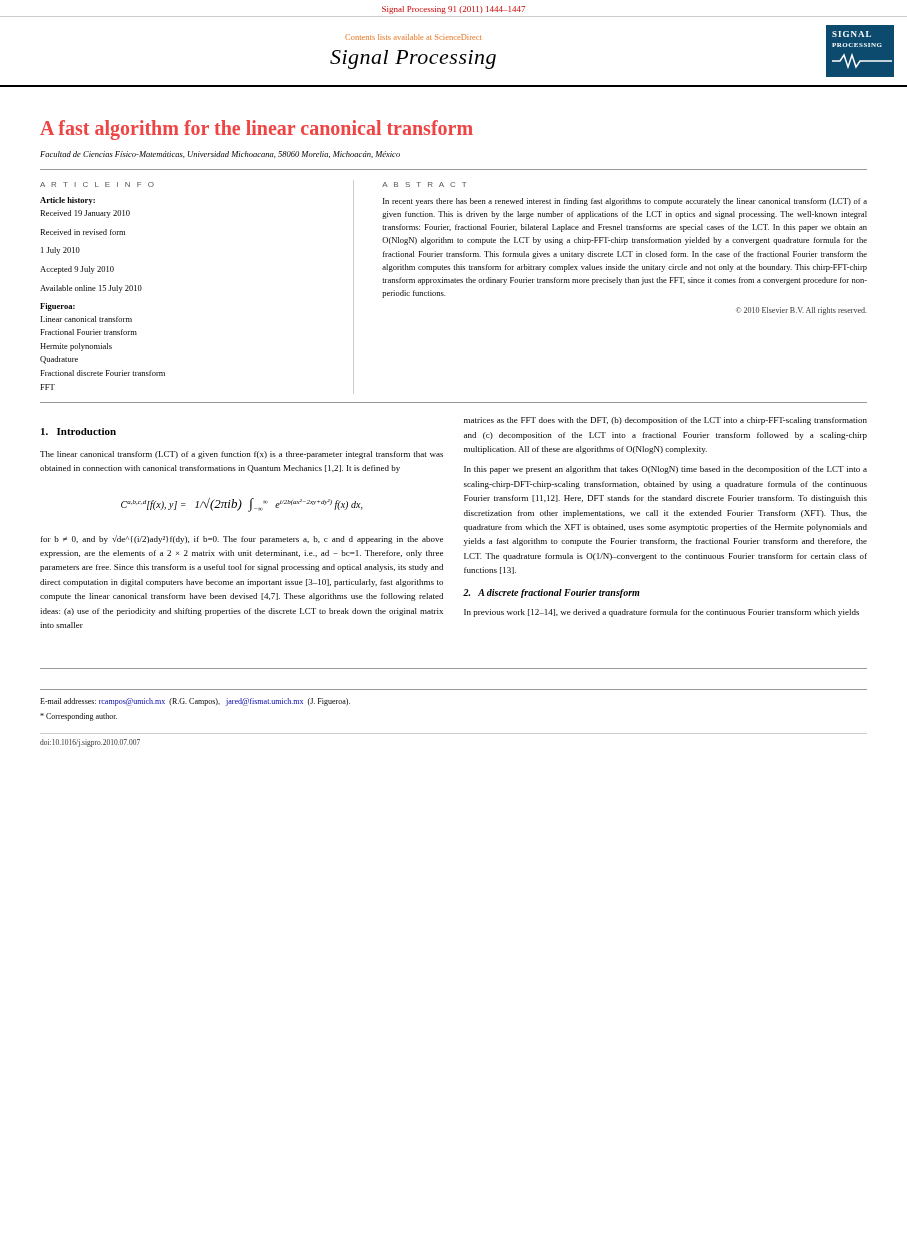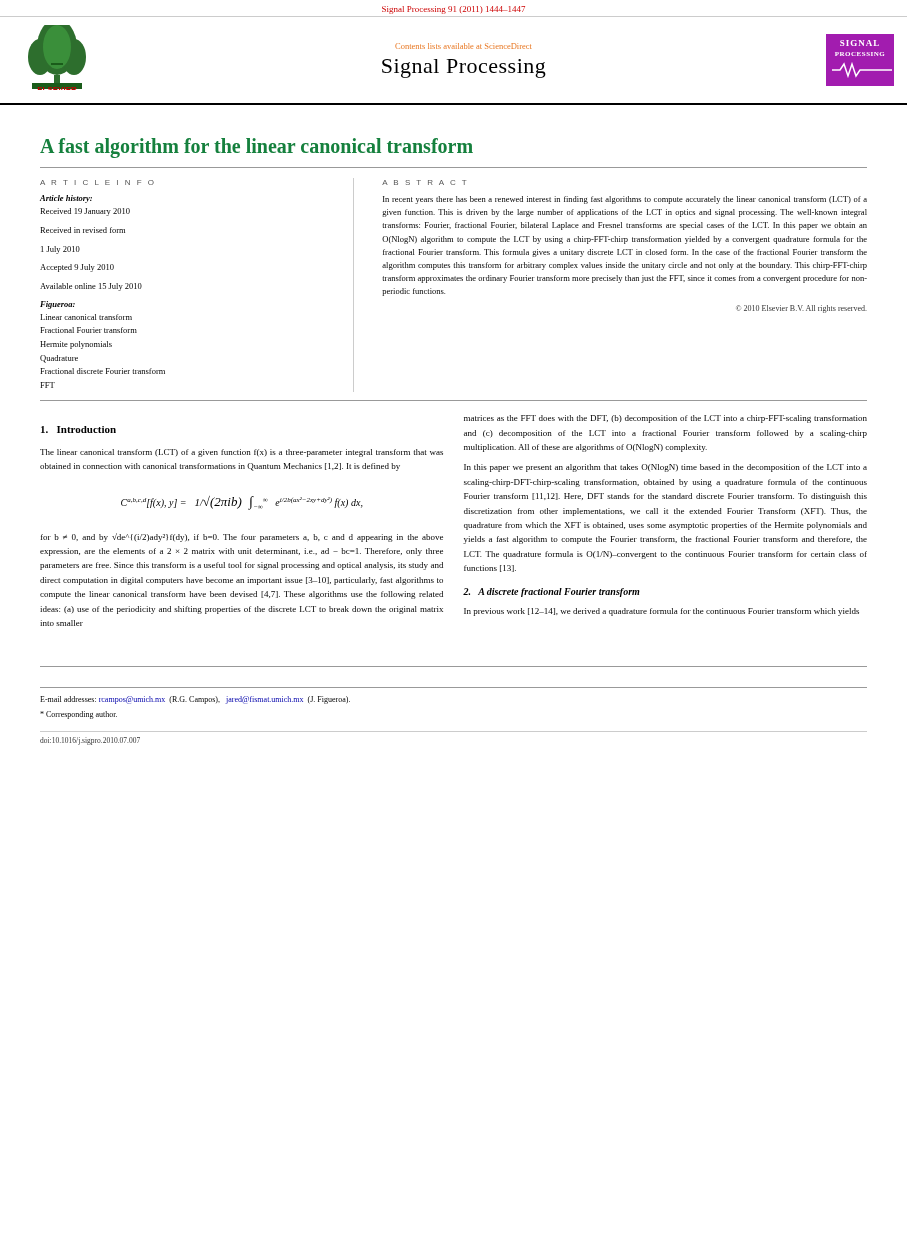--- a/index.html
+++ b/index.html
@@ -36,45 +36,45 @@
     .journal-header .sciencedirect-link {
       font-size: 8.5px;
       color: #555;
       margin-bottom: 2px;
     }
     .journal-header .sciencedirect-link span {
       color: #e87722;
     }
     .journal-header .journal-title {
       font-size: 22px;
+      font-style: italic;
       font-weight: normal;
       color: #000;
       letter-spacing: 0.5px;
     }
     .journal-header .journal-homepage {
       font-size: 8.5px;
       color: #555;
       margin-top: 2px;
     }
     .journal-header .journal-homepage span {
       color: #00a;
     }
     .journal-header .signal-logo {
       width: 70px;
       flex-shrink: 0;
       display: flex;
       flex-direction: column;
       align-items: center;
     }
     .signal-logo-box {
-      background: #a21caf;
+      background: #0c4a6e;
       color: #fff;
       font-size: 7px;
       font-weight: bold;
-      text-align: center;
       padding: 4px 6px;
       width: 68px;
       line-height: 1.3;
       position: relative;
     }
     .signal-logo-box .sig-title {
       font-size: 9px;
       letter-spacing: 1px;
       text-transform: uppercase;
     }
@@ -92,21 +92,21 @@
 
     
     .main-content {
       padding: 10px 40px 20px 40px;
     }
 
     
     .paper-title {
       font-size: 20px;
       font-weight: bold;
-      color: #15803d;
+      color: #ef4444;
       margin-top: 18px;
       margin-bottom: 8px;
       line-height: 1.3;
     }
 
     
     .authors {
       font-size: 13px;
       color: #000;
       margin-bottom: 4px;
@@ -146,21 +146,20 @@
       font-size: 8px;
       letter-spacing: 2px;
       text-transform: uppercase;
       color: #555;
       margin-bottom: 6px;
       font-family: Arial, sans-serif;
     }
 
     .article-info-label {
       font-size: 8.5px;
-      font-style: italic;
       font-weight: bold;
       margin-bottom: 2px;
     }
     .article-info-text {
       font-size: 8.5px;
       margin-bottom: 6px;
       line-height: 1.5;
     }
     .keywords-list {
       font-size: 8.5px;
@@ -260,38 +259,20 @@
   </style>
 </head>
 <body>
 
 <div class="top-bar">
   <span>Signal Processing 91 (2011) 1444–1447</span>
 </div>
 
 <div class="journal-header">
 
-  <div class="elsevier-tree logo-area">
-    <svg width="90" height="65" viewBox="0 0 90 65">
-
-      <rect x="42" y="50" width="6" height="12" fill="#2d6e2d"></rect>
-
-      <ellipse cx="45" cy="22" rx="20" ry="28" fill="#2d6e2d"></ellipse>
-      <ellipse cx="28" cy="32" rx="12" ry="18" fill="#2d6e2d"></ellipse>
-      <ellipse cx="62" cy="32" rx="12" ry="18" fill="#2d6e2d"></ellipse>
-
-      <ellipse cx="45" cy="22" rx="14" ry="22" fill="#3a8f3a"></ellipse>
-
-      <rect x="39" y="38" width="12" height="2" fill="#1a5c1a"></rect>
-
-      <rect x="20" y="58" width="50" height="6" fill="#1a5c1a"></rect>
-
-      <text x="45" y="67" text-anchor="middle" font-family="Arial" font-size="8" font-weight="bold" fill="#c00000">ELSEVIER</text>
-    </svg>
-  </div>
 
   <div class="center-block">
     <div class="sciencedirect-link">
       <span>Contents lists available at </span>
       <span style="color:#e87722;">ScienceDirect</span>
     </div>
     <div class="journal-title">Signal Processing</div>
   </div>
 
   <div class="signal-logo">
@@ -304,20 +285,21 @@
       </svg>
     </div>
   </div>
 </div>
 
 <div class="main-content">
 
   <div class="paper-title">A fast algorithm for the linear canonical transform</div>
 
 
+  <div class="affiliation">Facultad de Ciencias Físico-Matemáticas, Universidad Michoacana, 58060 Morelia, Michoacán, México</div>
 
   <hr class="thin-rule">
 
   <div class="two-col">
 
     <div class="col-left">
       <div class="section-heading">A R T I C L E   I N F O</div>
 
       <div class="article-info-label">Article history:</div>
       <div class="article-info-text">Received 19 January 2010</div>

